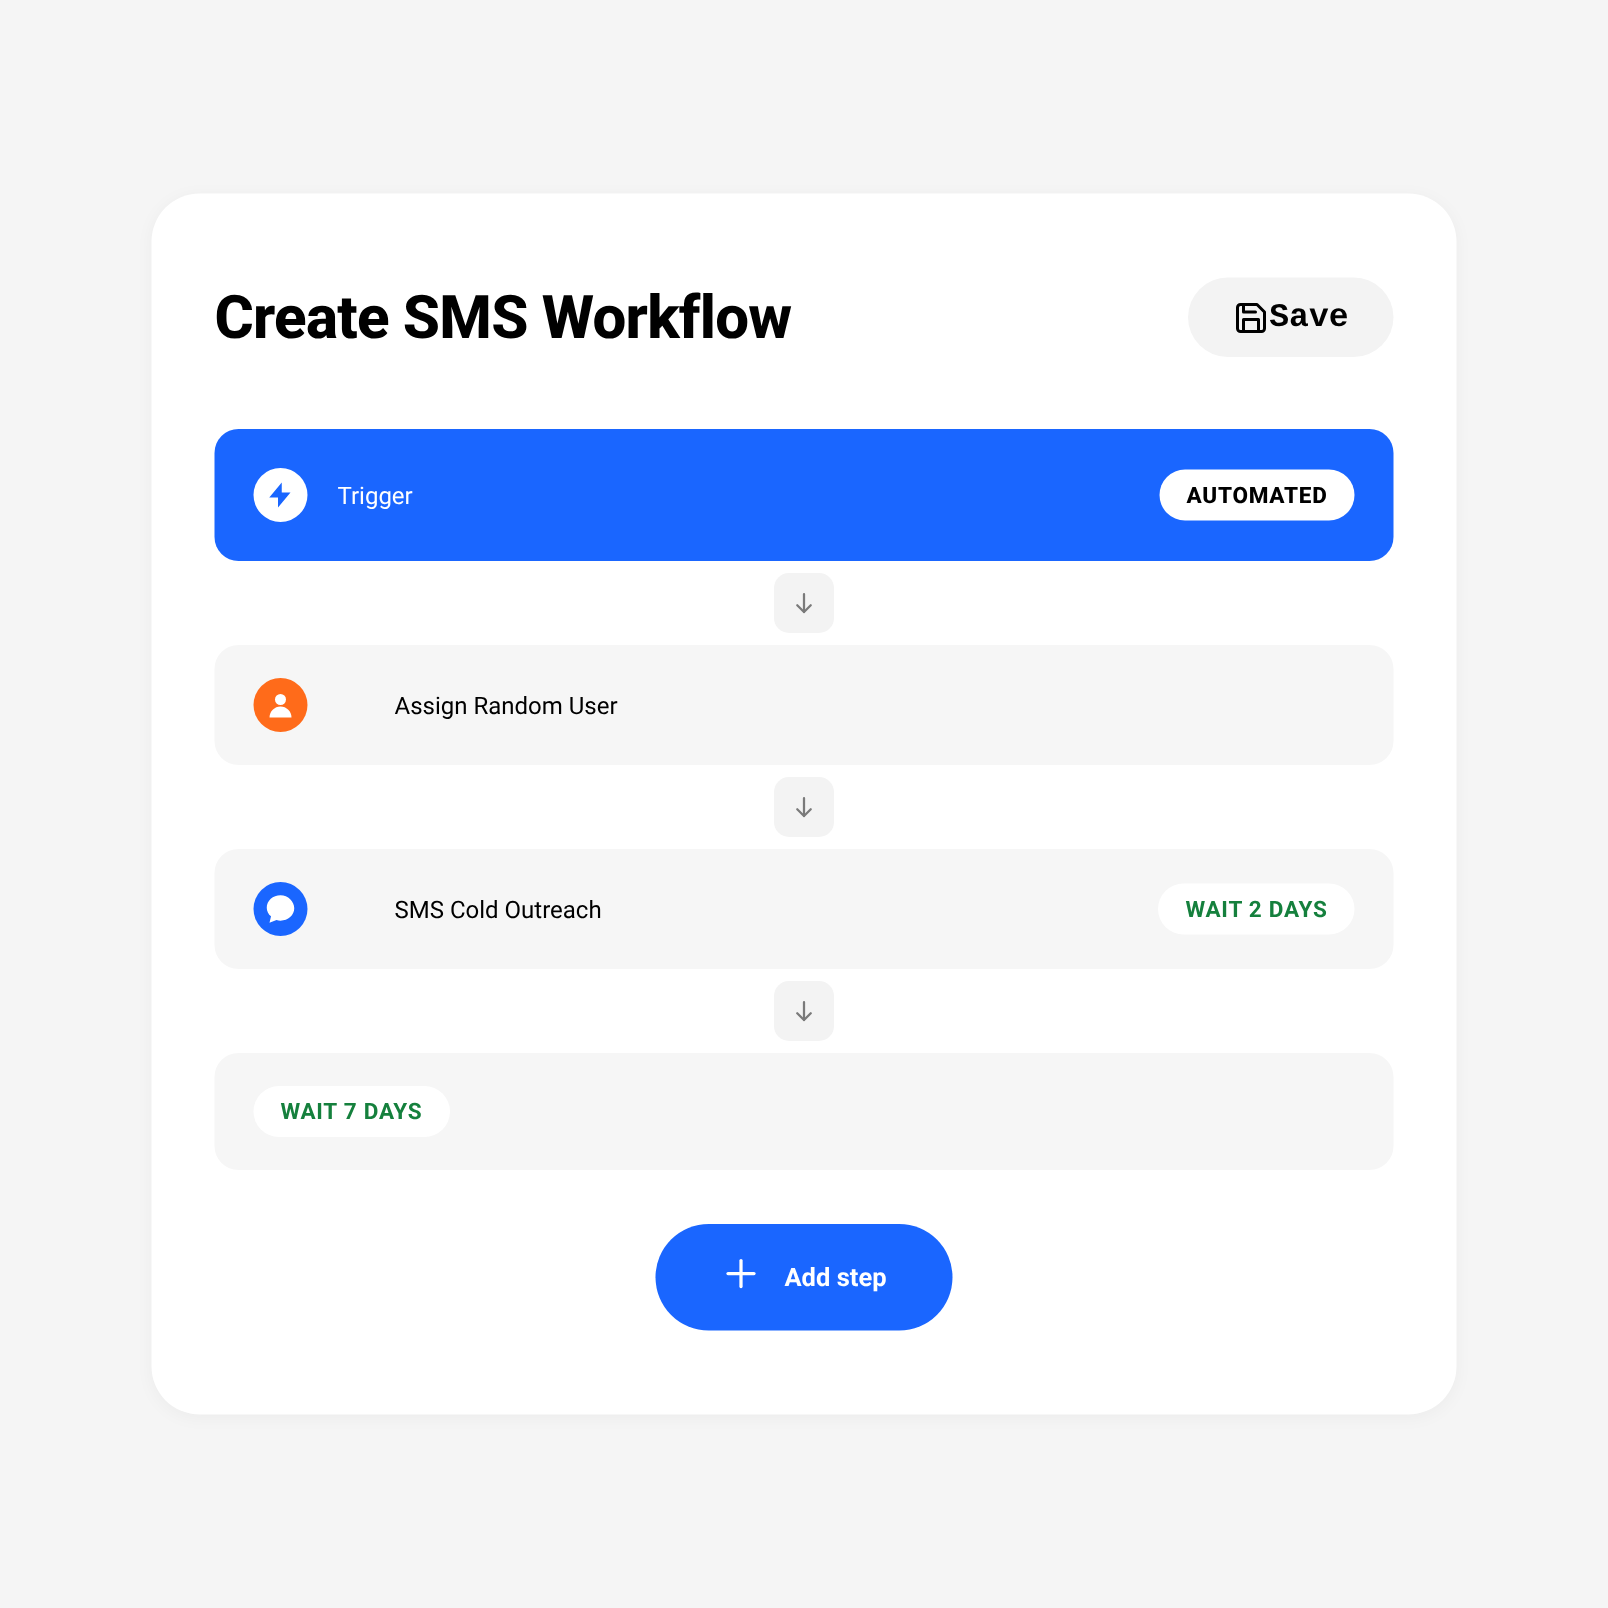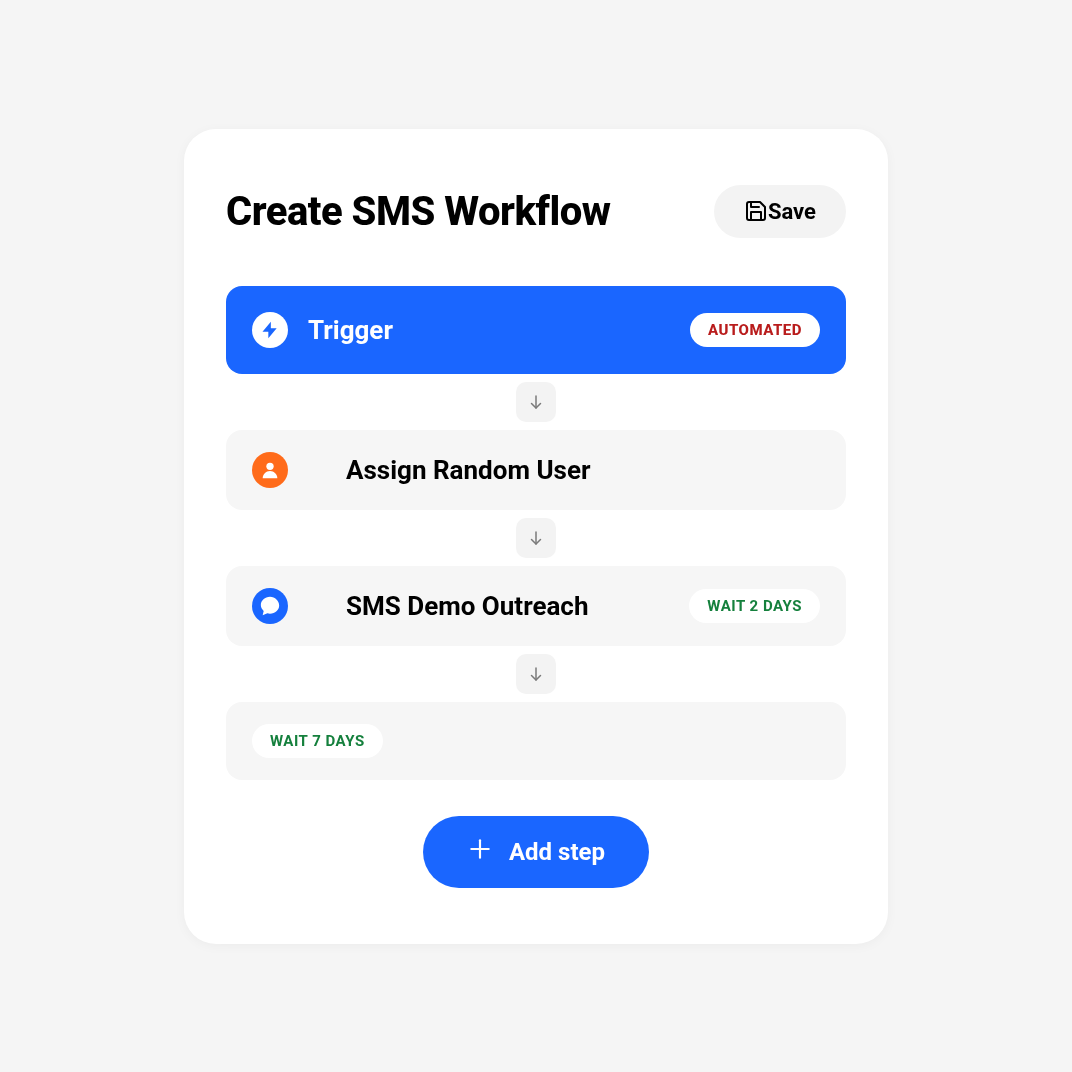--- a/index.html
+++ b/index.html
@@ -12,21 +12,21 @@
       background: #f5f5f5;
       width: 1072px;
       height: 1072px;
       display: flex;
       align-items: center;
       justify-content: center;
     }
     .card {
       background: #ffffff;
       border-radius: 32px;
-      width: 704px;
+      width: 870px;
       padding: 56px 42px 56px 42px;
       box-shadow: 0 2px 12px rgba(0,0,0,0.04);
     }
     .header {
       display: flex;
       align-items: center;
       justify-content: space-between;
       margin-bottom: 48px;
     }
     .title {
@@ -39,42 +39,43 @@
       display: flex;
       align-items: center;
       gap: 0;
       background: #f3f3f3;
       border-radius: 999px;
       padding: 14px 30px;
       cursor: pointer;
       font-size: 22px;
       font-weight: 700;
       color: #000;
+      font-family: Liberation Mono, monospace;
     }
     .save-icon svg {
       width: 24px;
       height: 24px;
       display: block;
     }
     .step {
       display: flex;
       align-items: center;
       justify-content: space-between;
       border-radius: 16px;
       padding: 22px 26px;
       cursor: pointer;
     }
     .step-left {
       display: flex;
       align-items: center;
       gap: 20px;
     }
     .step-label {
-      font-size: 26px;
-      font-weight: 700;
+      font-size: 16px;
+      font-weight: 400;
     }
     .step-trigger {
       background: #1a66ff;
       padding-top: 26px;
       padding-bottom: 26px;
     }
     .step-trigger .step-label {
       color: #ffffff;
     }
     .step-regular {
@@ -107,21 +108,21 @@
     }
     .badge {
       background: #ffffff;
       border-radius: 999px;
       padding: 8px 18px;
       font-size: 15px;
       font-weight: 800;
       letter-spacing: 0.5px;
     }
     .badge-automated {
-      color: #b91c1c;
+      color: #000000;
     }
     .badge-wait {
       color: #15803d;
       font-weight: 700;
     }
     .connector {
       display: flex;
       justify-content: center;
       padding: 8px 0;
     }
@@ -144,21 +145,21 @@
       margin-top: 36px;
     }
     .add-step-button {
       display: flex;
       align-items: center;
       gap: 16px;
       background: #1a66ff;
       color: #ffffff;
       border-radius: 999px;
       padding: 20px 44px;
-      font-size: 24px;
+      font-size: 17px;
       font-weight: 700;
       cursor: pointer;
     }
     .add-step-button svg {
       width: 26px;
       height: 26px;
     }
   </style>
 </head>
 <body>
@@ -220,21 +221,21 @@
     </div>
   </div>
 
   <div class="step step-regular">
     <div class="step-left">
       <div class="icon-circle sms-icon-circle">
         <svg width="22" height="22" viewBox="0 0 24 24" fill="#ffffff">
           <path d="M12 2C6.48 2 2 6.03 2 11c0 2.5 1.2 4.75 3.1 6.35L4 22l5.1-2.04C10.05 20.3 11 20.5 12 20.5c5.52 0 10-4.03 10-9S17.52 2 12 2z"></path>
         </svg>
       </div>
-      <span class="step-label">SMS Demo Outreach</span>
+      <span class="step-label">SMS Cold Outreach</span>
     </div>
     <div class="badge badge-wait">WAIT 2 DAYS</div>
   </div>
 
   <div class="connector">
     <div class="connector-box">
       <svg viewBox="0 0 24 24" fill="none" stroke="#7a7a7a" stroke-width="2" stroke-linecap="round" stroke-linejoin="round">
         <line x1="12" y1="4" x2="12" y2="20"></line>
         <polyline points="6 14 12 20 18 14"></polyline>
       </svg>

